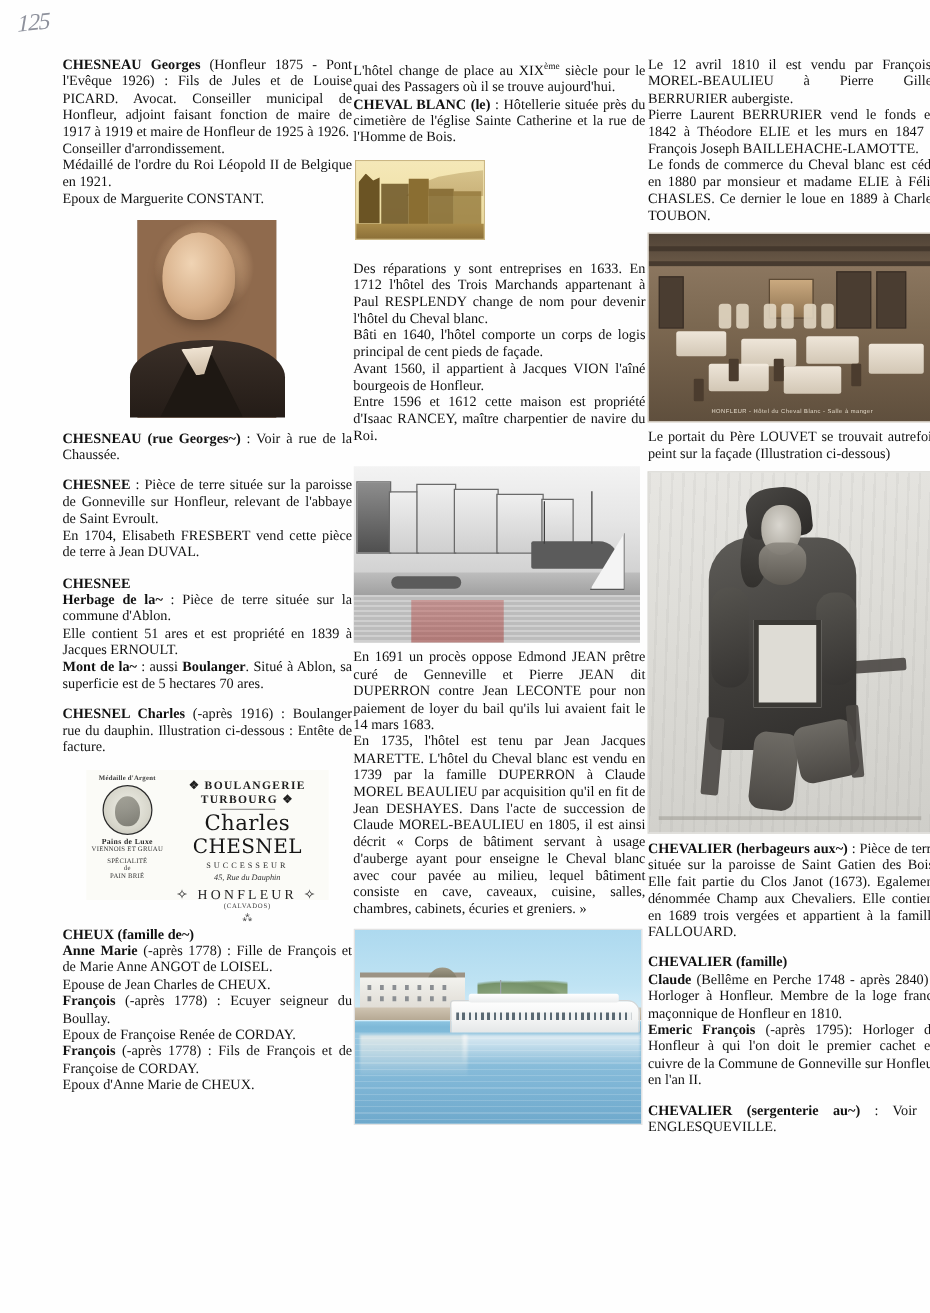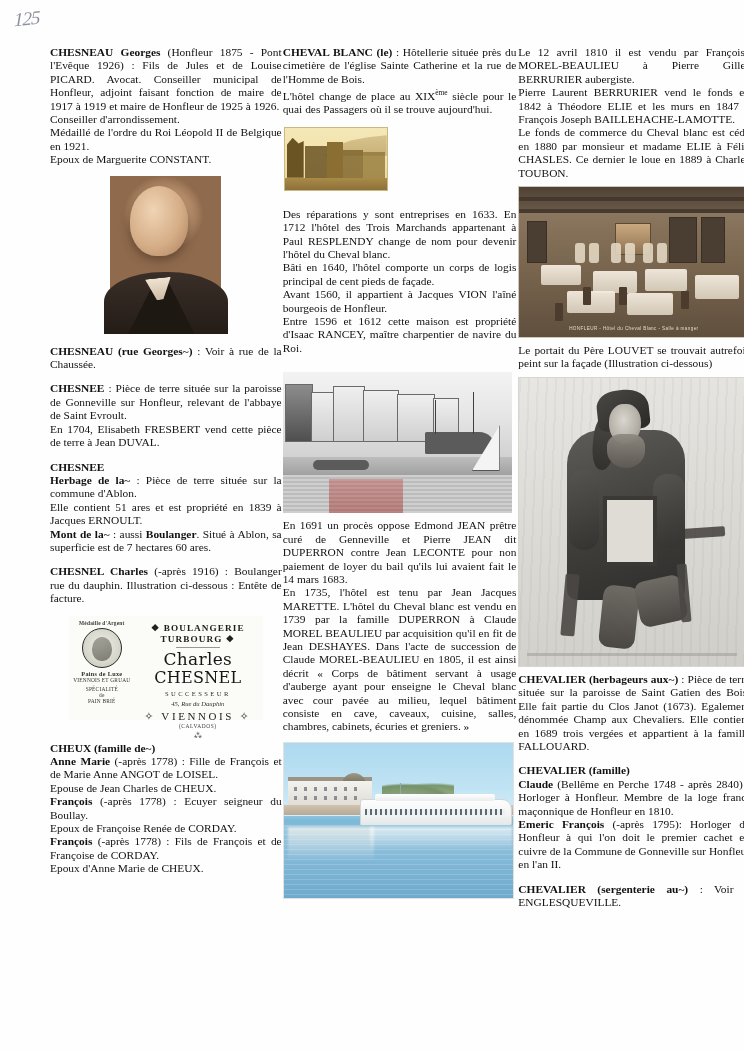--- a/index.html
+++ b/index.html
@@ -351,21 +351,21 @@
       <div class="gap"></div>
 
       <p class="t"><b>CHESNEE</b><span> : Pièce de terre située sur la paroisse de Gonneville sur Honfleur, relevant de l'abbaye de Saint Evroult.</span></p>
       <p class="t">En 1704, Elisabeth FRESBERT vend cette pièce de terre à Jean DUVAL.</p>
 
       <div class="gap"></div>
 
       <p class="t nj"><b>CHESNEE</b></p>
       <p class="t"><b>Herbage de la~</b><span> : Pièce de terre située sur la commune d'Ablon.</span></p>
       <p class="t">Elle contient 51 ares et est propriété en 1839 à Jacques ERNOULT.</p>
-      <p class="t"><b>Mont de la~</b><span> : aussi </span><b>Boulanger</b><span>. Situé à Ablon, sa superficie est de 7 hectares 60 ares.</span></p>
+      <p class="t"><b>Mont de la~</b><span> : aussi </span><b>Boulanger</b><span>. Situé à Ablon, sa superficie est de 5 hectares 70 ares.</span></p>
 
       <div class="gap"></div>
 
       <p class="t"><b>CHESNEL Charles</b><span> (-après 1916) : Boulanger rue du dauphin. Illustration ci-dessous : Entête de facture.</span></p>
 
       <div class="letterhead">
         <div class="lh-left">
           <div class="lh-medal">Médaille d'Argent</div>
           <div class="lh-seal"></div>
           <div class="lh-sub">Pains de Luxe</div>
@@ -373,43 +373,43 @@
           <div class="lh-sub2" style="margin-top:3px">SPÉCIALITÉ</div>
           <div class="lh-sub2">de</div>
           <div class="lh-sub2">PAIN BRIÉ</div>
         </div>
         <div class="lh-right">
           <div class="lh-title"><span>❖</span> <span>BOULANGERIE TURBOURG</span> <span>❖</span></div>
           <div class="lh-rule"></div>
           <div class="lh-name"><span>Charles</span> <span class="big">CHESNEL</span></div>
           <div class="lh-succ">SUCCESSEUR</div>
           <div class="lh-addr">45, Rue du Dauphin</div>
-          <div class="lh-city"><span>✧</span> <span>VIENNOIS</span> <span>✧</span></div>
+          <div class="lh-city"><span>✧</span> <span>HONFLEUR</span> <span>✧</span></div>
           <div class="lh-dept">(CALVADOS)</div>
           <div class="lh-orn">⁂</div>
         </div>
       </div>
 
       <div class="gap"></div>
       <div class="gap"></div>
 
       <p class="t nj"><b>CHEUX (famille de~)</b></p>
       <p class="t"><b>Anne Marie</b><span> (-après 1778) : Fille de François et de Marie Anne ANGOT de LOISEL.</span></p>
       <p class="t nj"> Epouse de Jean Charles de CHEUX.</p>
       <p class="t"><b>François</b><span> (-après 1778) : Ecuyer seigneur du Boullay.</span></p>
       <p class="t nj">Epoux de Françoise Renée de CORDAY.</p>
       <p class="t"><b>François</b><span> (-après 1778) : Fils de François et de Françoise de CORDAY.</span></p>
       <p class="t nj">Epoux d'Anne Marie de CHEUX.</p>
 
     </div>
 
     <div class="col c2">
 
+      <p class="t">L'hôtel change de place au XIX<span class="sup">ème</span> siècle pour le quai des Passagers où il se trouve aujourd'hui.</p>
       <p class="t"><b>CHEVAL BLANC (le)</b><span> : Hôtellerie située près du cimetière de l'église Sainte Catherine et la rue de l'Homme de Bois.</span></p>
-      <p class="t">L'hôtel change de place au XIX<span class="sup">ème</span> siècle pour le quai des Passagers où il se trouve aujourd'hui.</p>
 
       <div class="engraving">
         <div class="sky"></div>
         <div class="hill"></div>
         <div class="blk b1"></div>
         <div class="blk b2"></div>
         <div class="blk b3"></div>
         <div class="blk b4"></div>
         <div class="blk b5"></div>
         <div class="ground"></div>

